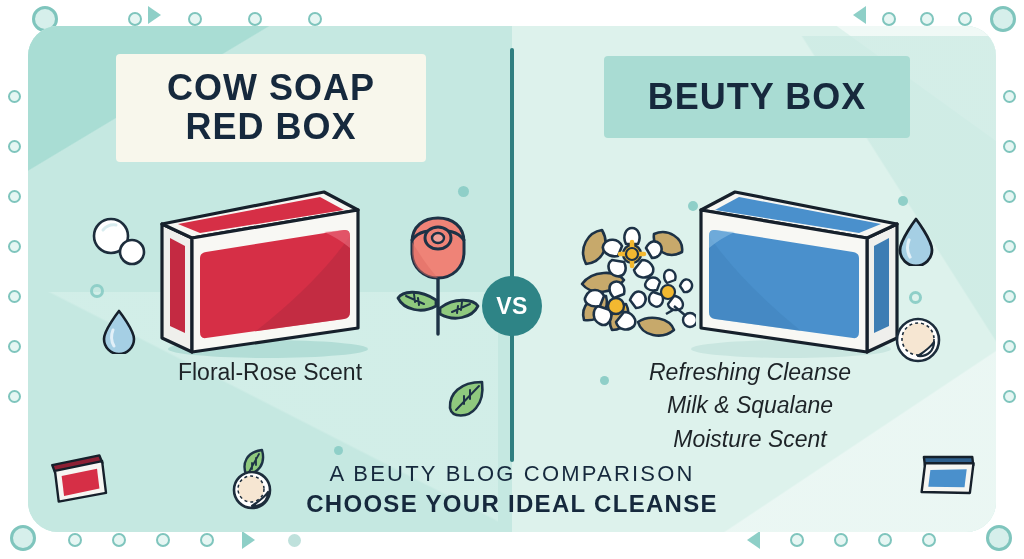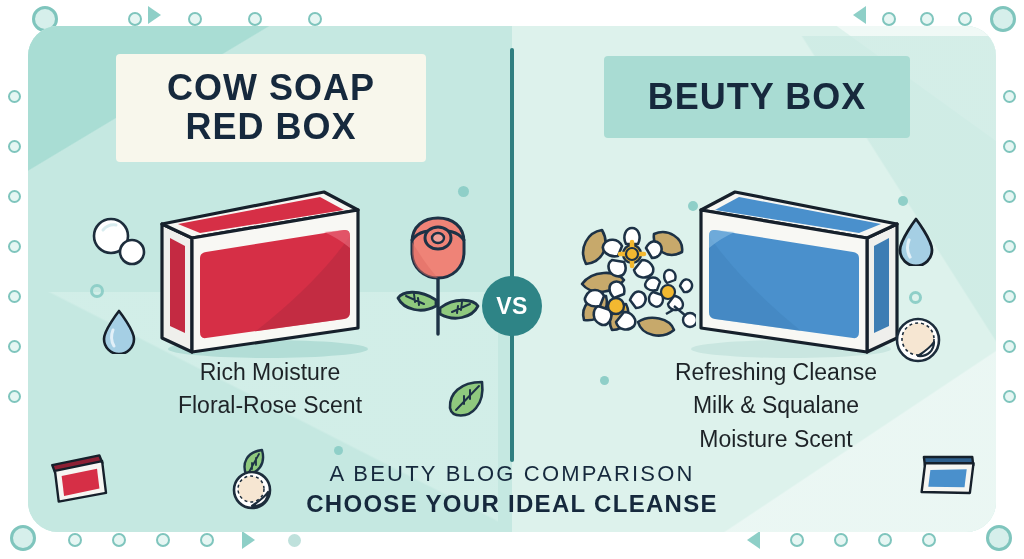--- a/index.html
+++ b/index.html
@@ -144,21 +144,21 @@
   
   .features {
     position: absolute;
     text-align: center;
     color: #1d2327;
     font-size: 23px;
     line-height: 1.45;
     width: 400px;
   }
   #features-left  { left: 42px;  top: 330px; }
-  #features-right { right: 20px; top: 330px; }
+  #features-right { right: 46px; top: 330px; font-style: italic; }
 
   
   #footer {
     position: absolute;
     left: 0; right: 0; bottom: 14px;
     text-align: center;
     color: #16293d;
   }
   #footer-line1 {
     font-size: 22px; letter-spacing: 2.2px; font-weight: 400;
@@ -402,21 +402,20 @@
 
     <svg class="mini" id="mini-blue" width="62" height="52" viewBox="0 0 62 52">
       <g transform="rotate(7 31 26)">
         <path d="M6 12 L54 6 L56 14 L8 20 Z" fill="#2e5f8d" stroke="#16202b" stroke-width="2.4" stroke-linejoin="round"></path>
         <path d="M8 18 L56 12 L56 42 L8 47 Z" fill="#f6f6f2" stroke="#16202b" stroke-width="2.4" stroke-linejoin="round"></path>
         <path d="M14 24 L50 19 L50 37 L14 41 Z" fill="#4a90cc"></path>
       </g>
     </svg>
 
     <div class="features" id="features-left">
-      <div>Rich Moisture</div>
       <div>Floral-Rose Scent</div>
     </div>
 
     <div class="features" id="features-right">
       <div>Refreshing Cleanse</div>
       <div>Milk &amp; Squalane</div>
       <div>Moisture Scent</div>
     </div>
 
     <div id="footer">

